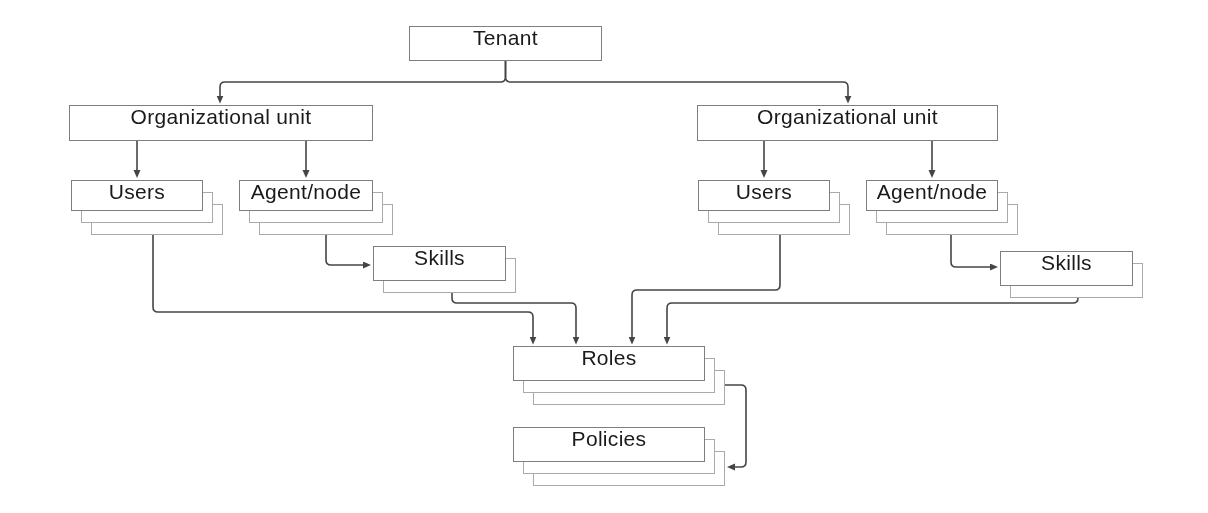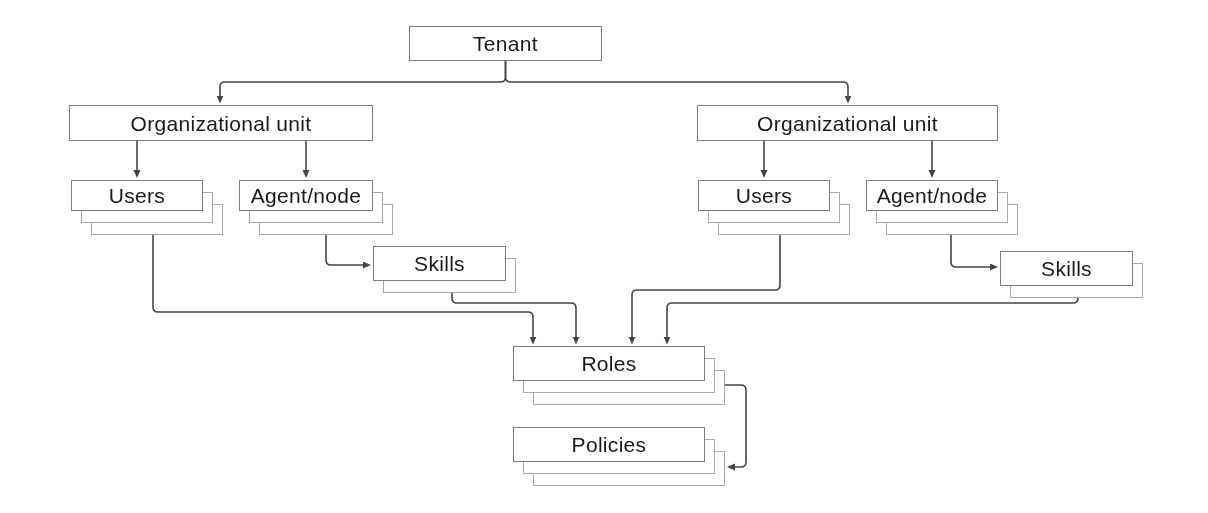--- a/index.html
+++ b/index.html
@@ -25,21 +25,21 @@
     border:1.5px solid var(--stack-border,#aaaaaa);
     box-sizing:border-box;
   }
   .layer.l1{transform:translate(10px,12px);}
   .layer.l2{transform:translate(20px,24px);}
   .box{
     position:absolute;left:0;top:0;width:100%;height:100%;
     background:var(--box-fill,#ffffff);
     border:1.5px solid var(--box-border,#7e7e7e);
     box-sizing:border-box;
-    display:flex;align-items:center;justify-content:center;
+    display:flex;justify-content:center;
     font-size:21px;line-height:1;letter-spacing:0.3px;
     color:var(--text,#1a1a1a);
     white-space:nowrap;
   }
 </style>
 </head>
 <body>
 
 <div id="canvas" style="--background: #ffffff; --box-fill: #ffffff; --box-border: #7e7e7e; --stack-border: #aaaaaa; --connector: #454545; --text: #1a1a1a;">
 

